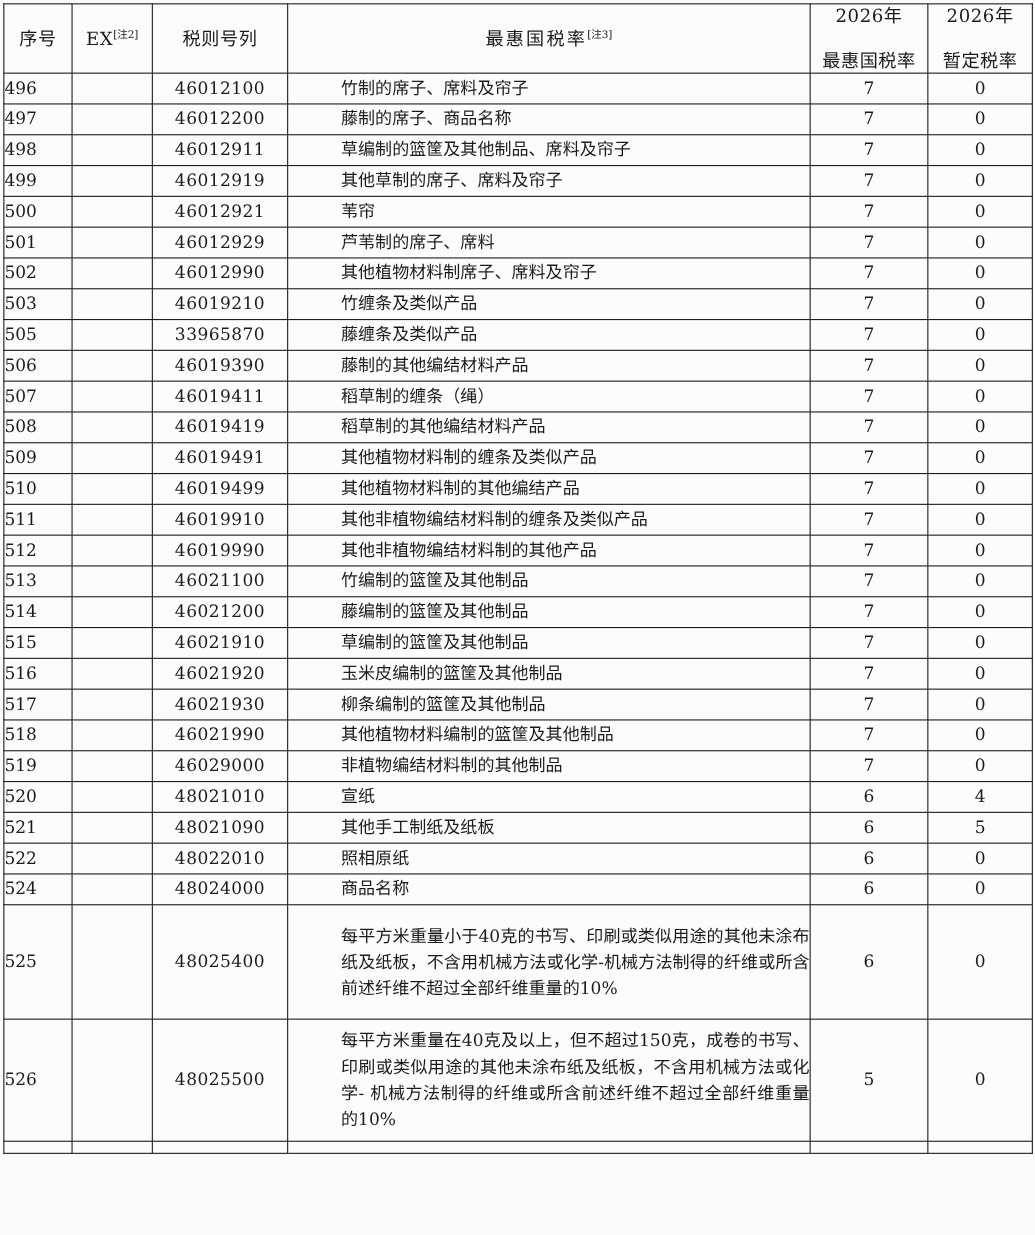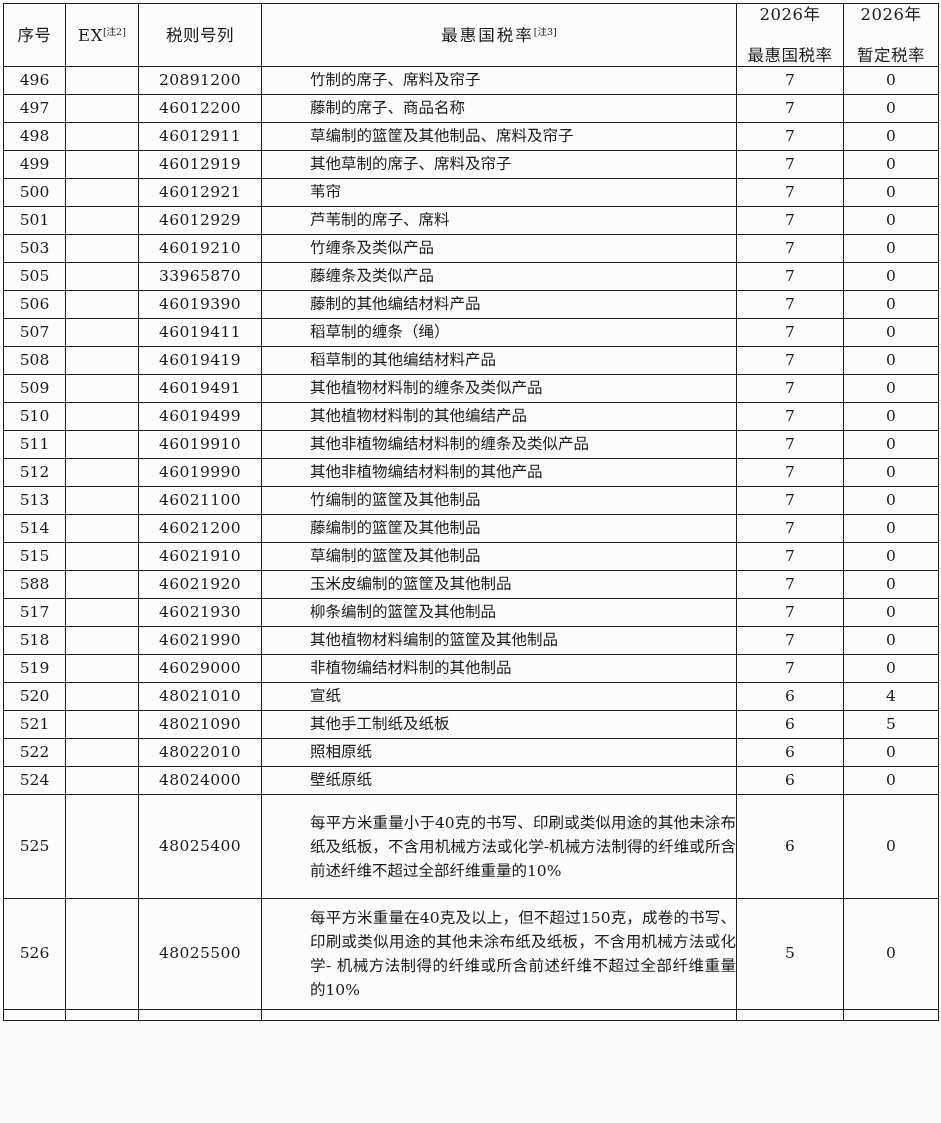--- a/index.html
+++ b/index.html
@@ -55,21 +55,21 @@
   th .hdr-line { display: block; white-space: nowrap; }
   th .hdr-line + .hdr-line { margin-top: 20px; }
   th .sup {
     font-size: 9.5px;
     vertical-align: super;
     letter-spacing: 0;
   }
   .hdr-name { font-size: 16.5px; letter-spacing: 2px; }
 
   tbody td { font-size: 15.5px; }
-  td.seq   { text-align: center; margin-top: 48px; }
+  td.seq   { text-align: left; margin-top: 48px; }
   td.ex    { text-align: center; }
   td.code  { text-align: center; letter-spacing: 0.4px; }
   td.name  { text-align: left; padding: 2px 4px 2px 6px; }
   td.mfn   { text-align: center; }
   td.prov  { text-align: center; }
 
   tr.r-normal td { height: 27px; }
   tr.r-tall-a td { height: 103px; }
   tr.r-tall-b td { height: 110px; }
   tr.r-partial td { height: 10px; }
@@ -120,21 +120,21 @@
         <th>
           <span class="hdr-line">2026年</span>
           <span class="hdr-line">暂定税率</span>
         </th>
       </tr>
     </thead>
     <tbody id="tariff-body">
         <tr class="r-normal">
           <td class="seq">496</td>
           <td class="ex"></td>
-          <td class="code">20891200</td>
+          <td class="code">46012100</td>
           <td class="name">
             <span class="wrap">竹制的席子、席料及帘子</span>
           </td>
           <td class="mfn">7</td>
           <td class="prov">0</td>
         </tr>
         <tr class="r-normal">
           <td class="seq">497</td>
           <td class="ex"></td>
           <td class="code">46012200</td>
@@ -178,20 +178,30 @@
           <td class="seq">501</td>
           <td class="ex"></td>
           <td class="code">46012929</td>
           <td class="name">
             <span class="wrap">芦苇制的席子、席料</span>
           </td>
           <td class="mfn">7</td>
           <td class="prov">0</td>
         </tr>
         <tr class="r-normal">
+          <td class="seq">502</td>
+          <td class="ex"></td>
+          <td class="code">46012990</td>
+          <td class="name">
+            <span class="wrap">其他植物材料制席子、席料及帘子</span>
+          </td>
+          <td class="mfn">7</td>
+          <td class="prov">0</td>
+        </tr>
+        <tr class="r-normal">
           <td class="seq">503</td>
           <td class="ex"></td>
           <td class="code">46019210</td>
           <td class="name">
             <span class="wrap">竹缠条及类似产品</span>
           </td>
           <td class="mfn">7</td>
           <td class="prov">0</td>
         </tr>
         <tr class="r-normal">
@@ -298,21 +308,21 @@
           <td class="seq">515</td>
           <td class="ex"></td>
           <td class="code">46021910</td>
           <td class="name">
             <span class="wrap">草编制的篮筐及其他制品</span>
           </td>
           <td class="mfn">7</td>
           <td class="prov">0</td>
         </tr>
         <tr class="r-normal">
-          <td class="seq">588</td>
+          <td class="seq">516</td>
           <td class="ex"></td>
           <td class="code">46021920</td>
           <td class="name">
             <span class="wrap">玉米皮编制的篮筐及其他制品</span>
           </td>
           <td class="mfn">7</td>
           <td class="prov">0</td>
         </tr>
         <tr class="r-normal">
           <td class="seq">517</td>
@@ -372,21 +382,21 @@
             <span class="wrap">照相原纸</span>
           </td>
           <td class="mfn">6</td>
           <td class="prov">0</td>
         </tr>
         <tr class="r-normal">
           <td class="seq">524</td>
           <td class="ex"></td>
           <td class="code">48024000</td>
           <td class="name">
-            <span class="wrap">壁纸原纸</span>
+            <span class="wrap">商品名称</span>
           </td>
           <td class="mfn">6</td>
           <td class="prov">0</td>
         </tr>
         <tr class="r-tall-a">
           <td class="seq">525</td>
           <td class="ex"></td>
           <td class="code">48025400</td>
           <td class="name">
             <span class="wrap">每平方米重量小于40克的书写、印刷或类似用途的其他未涂布纸及纸板，不含用机械方法或化学-机械方法制得的纤维或所含前述纤维不超过全部纤维重量的10%</span>

